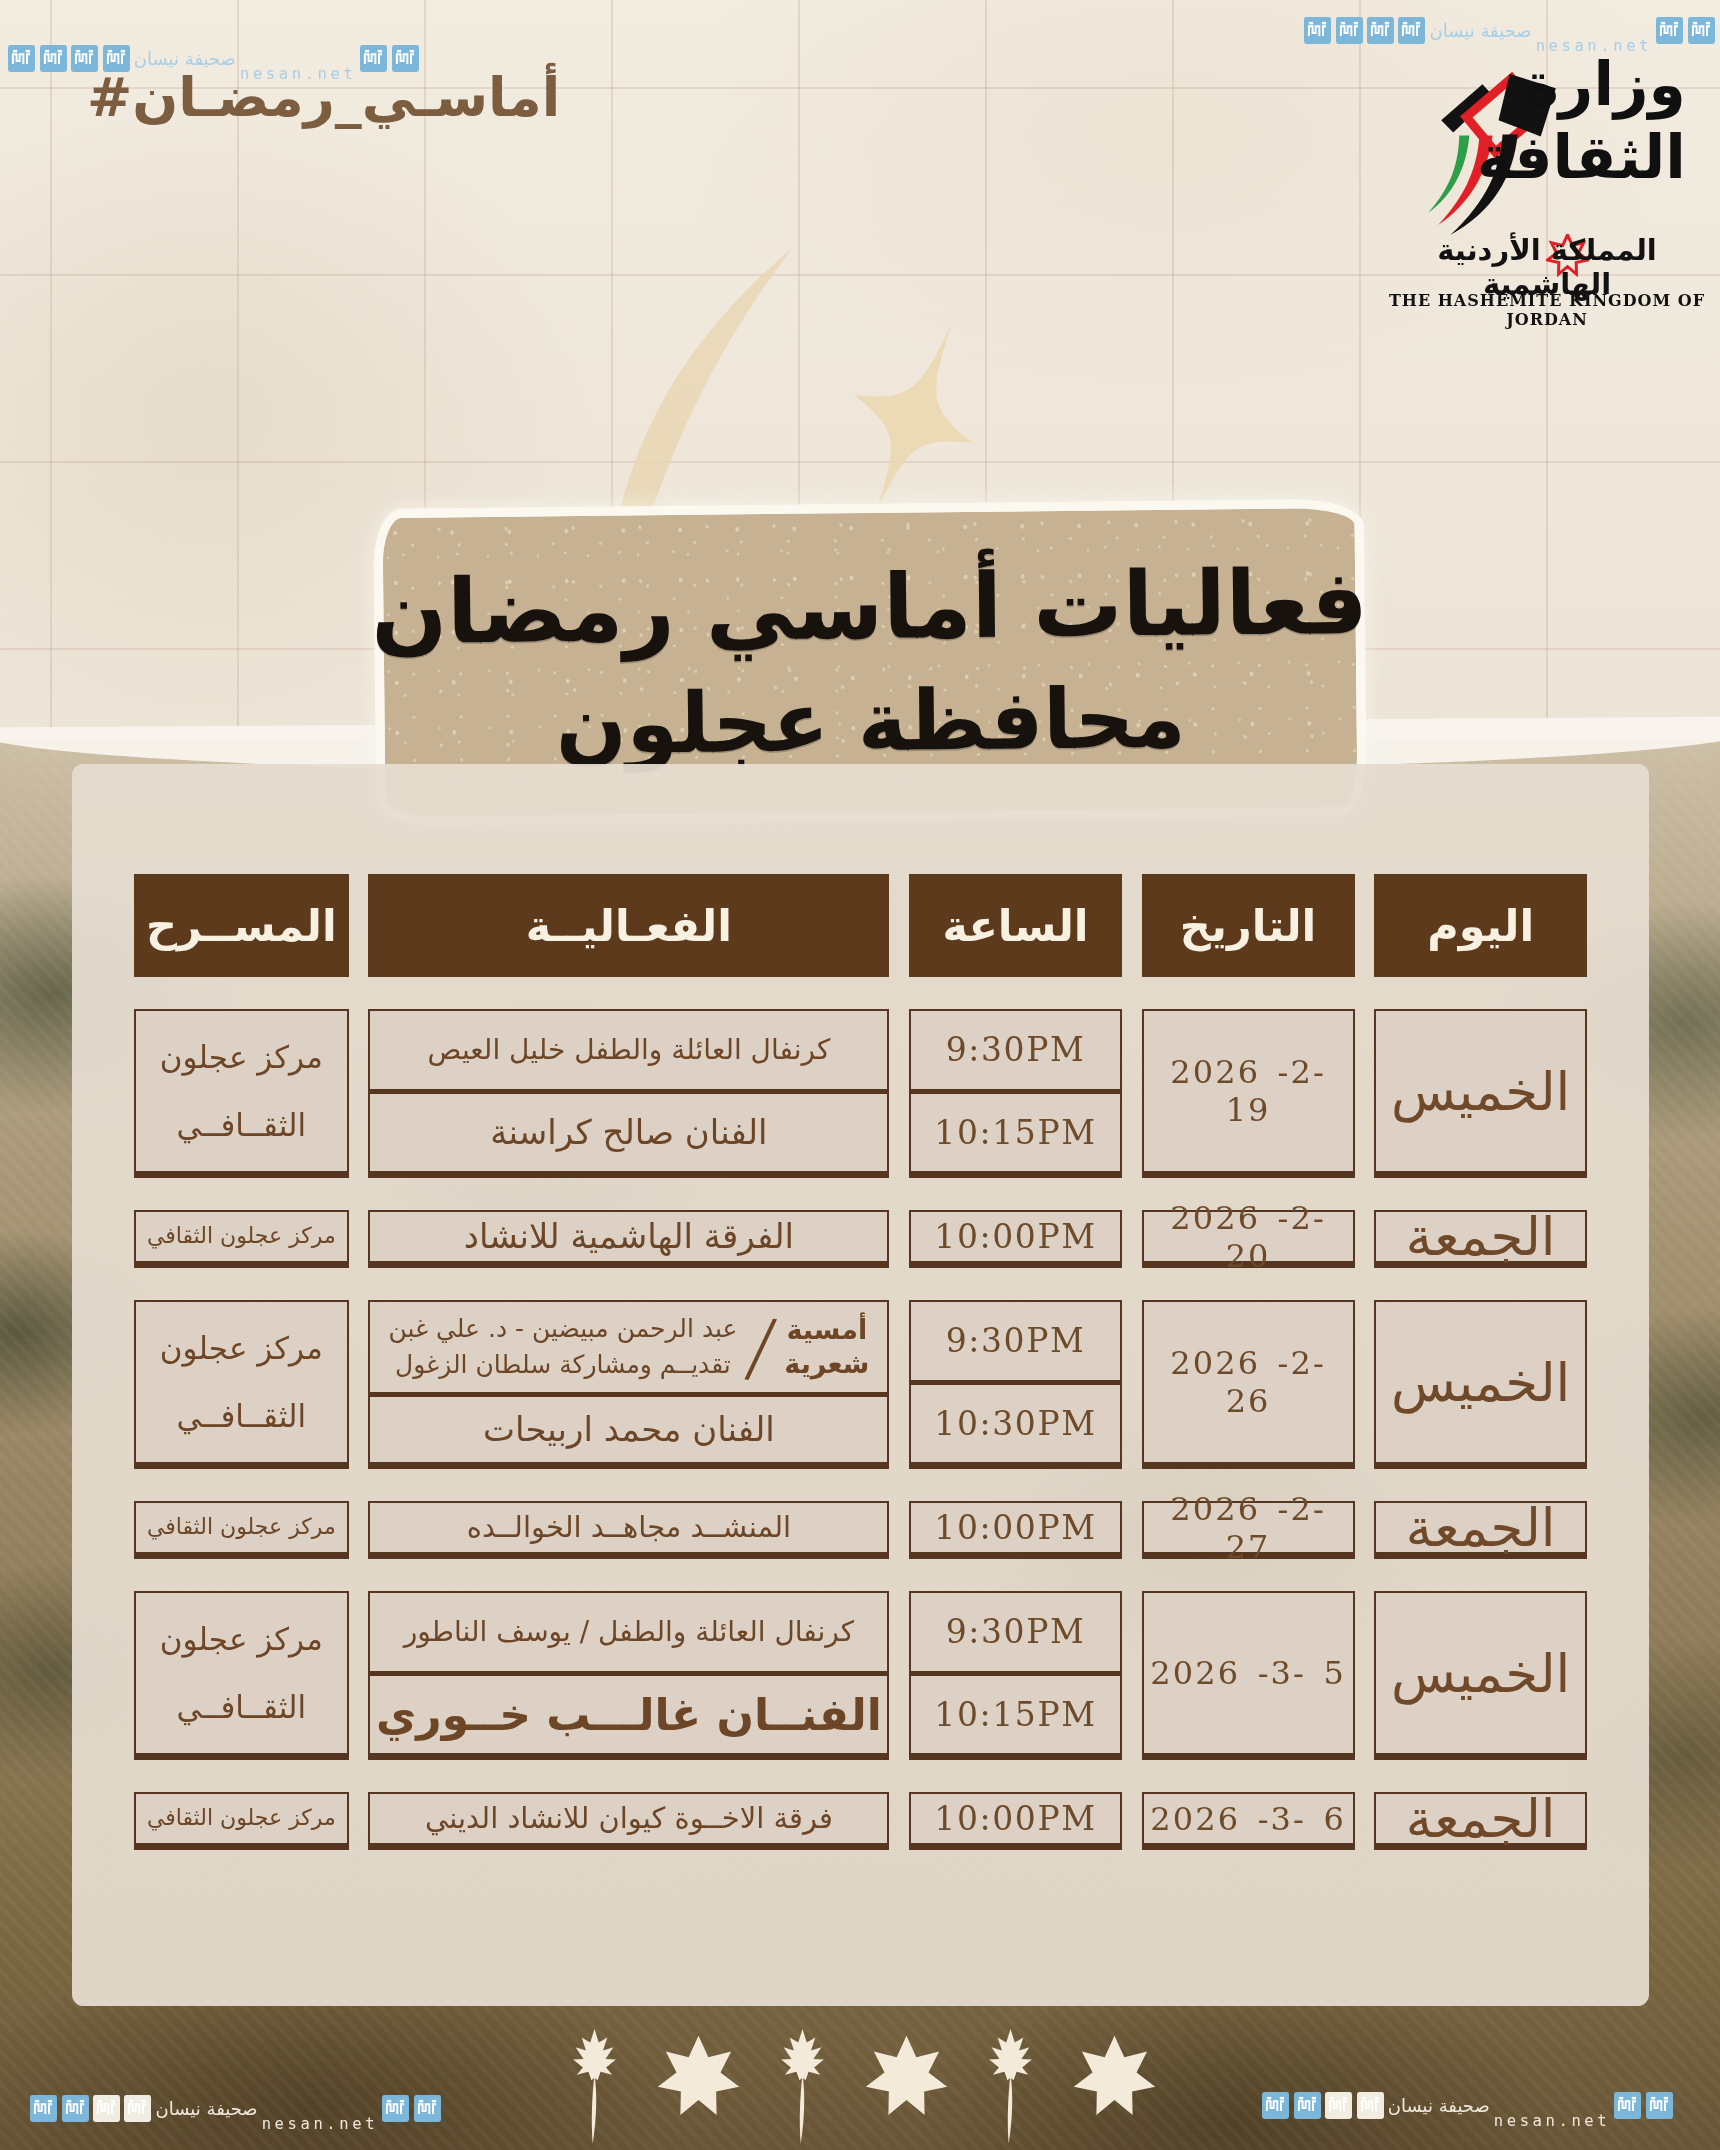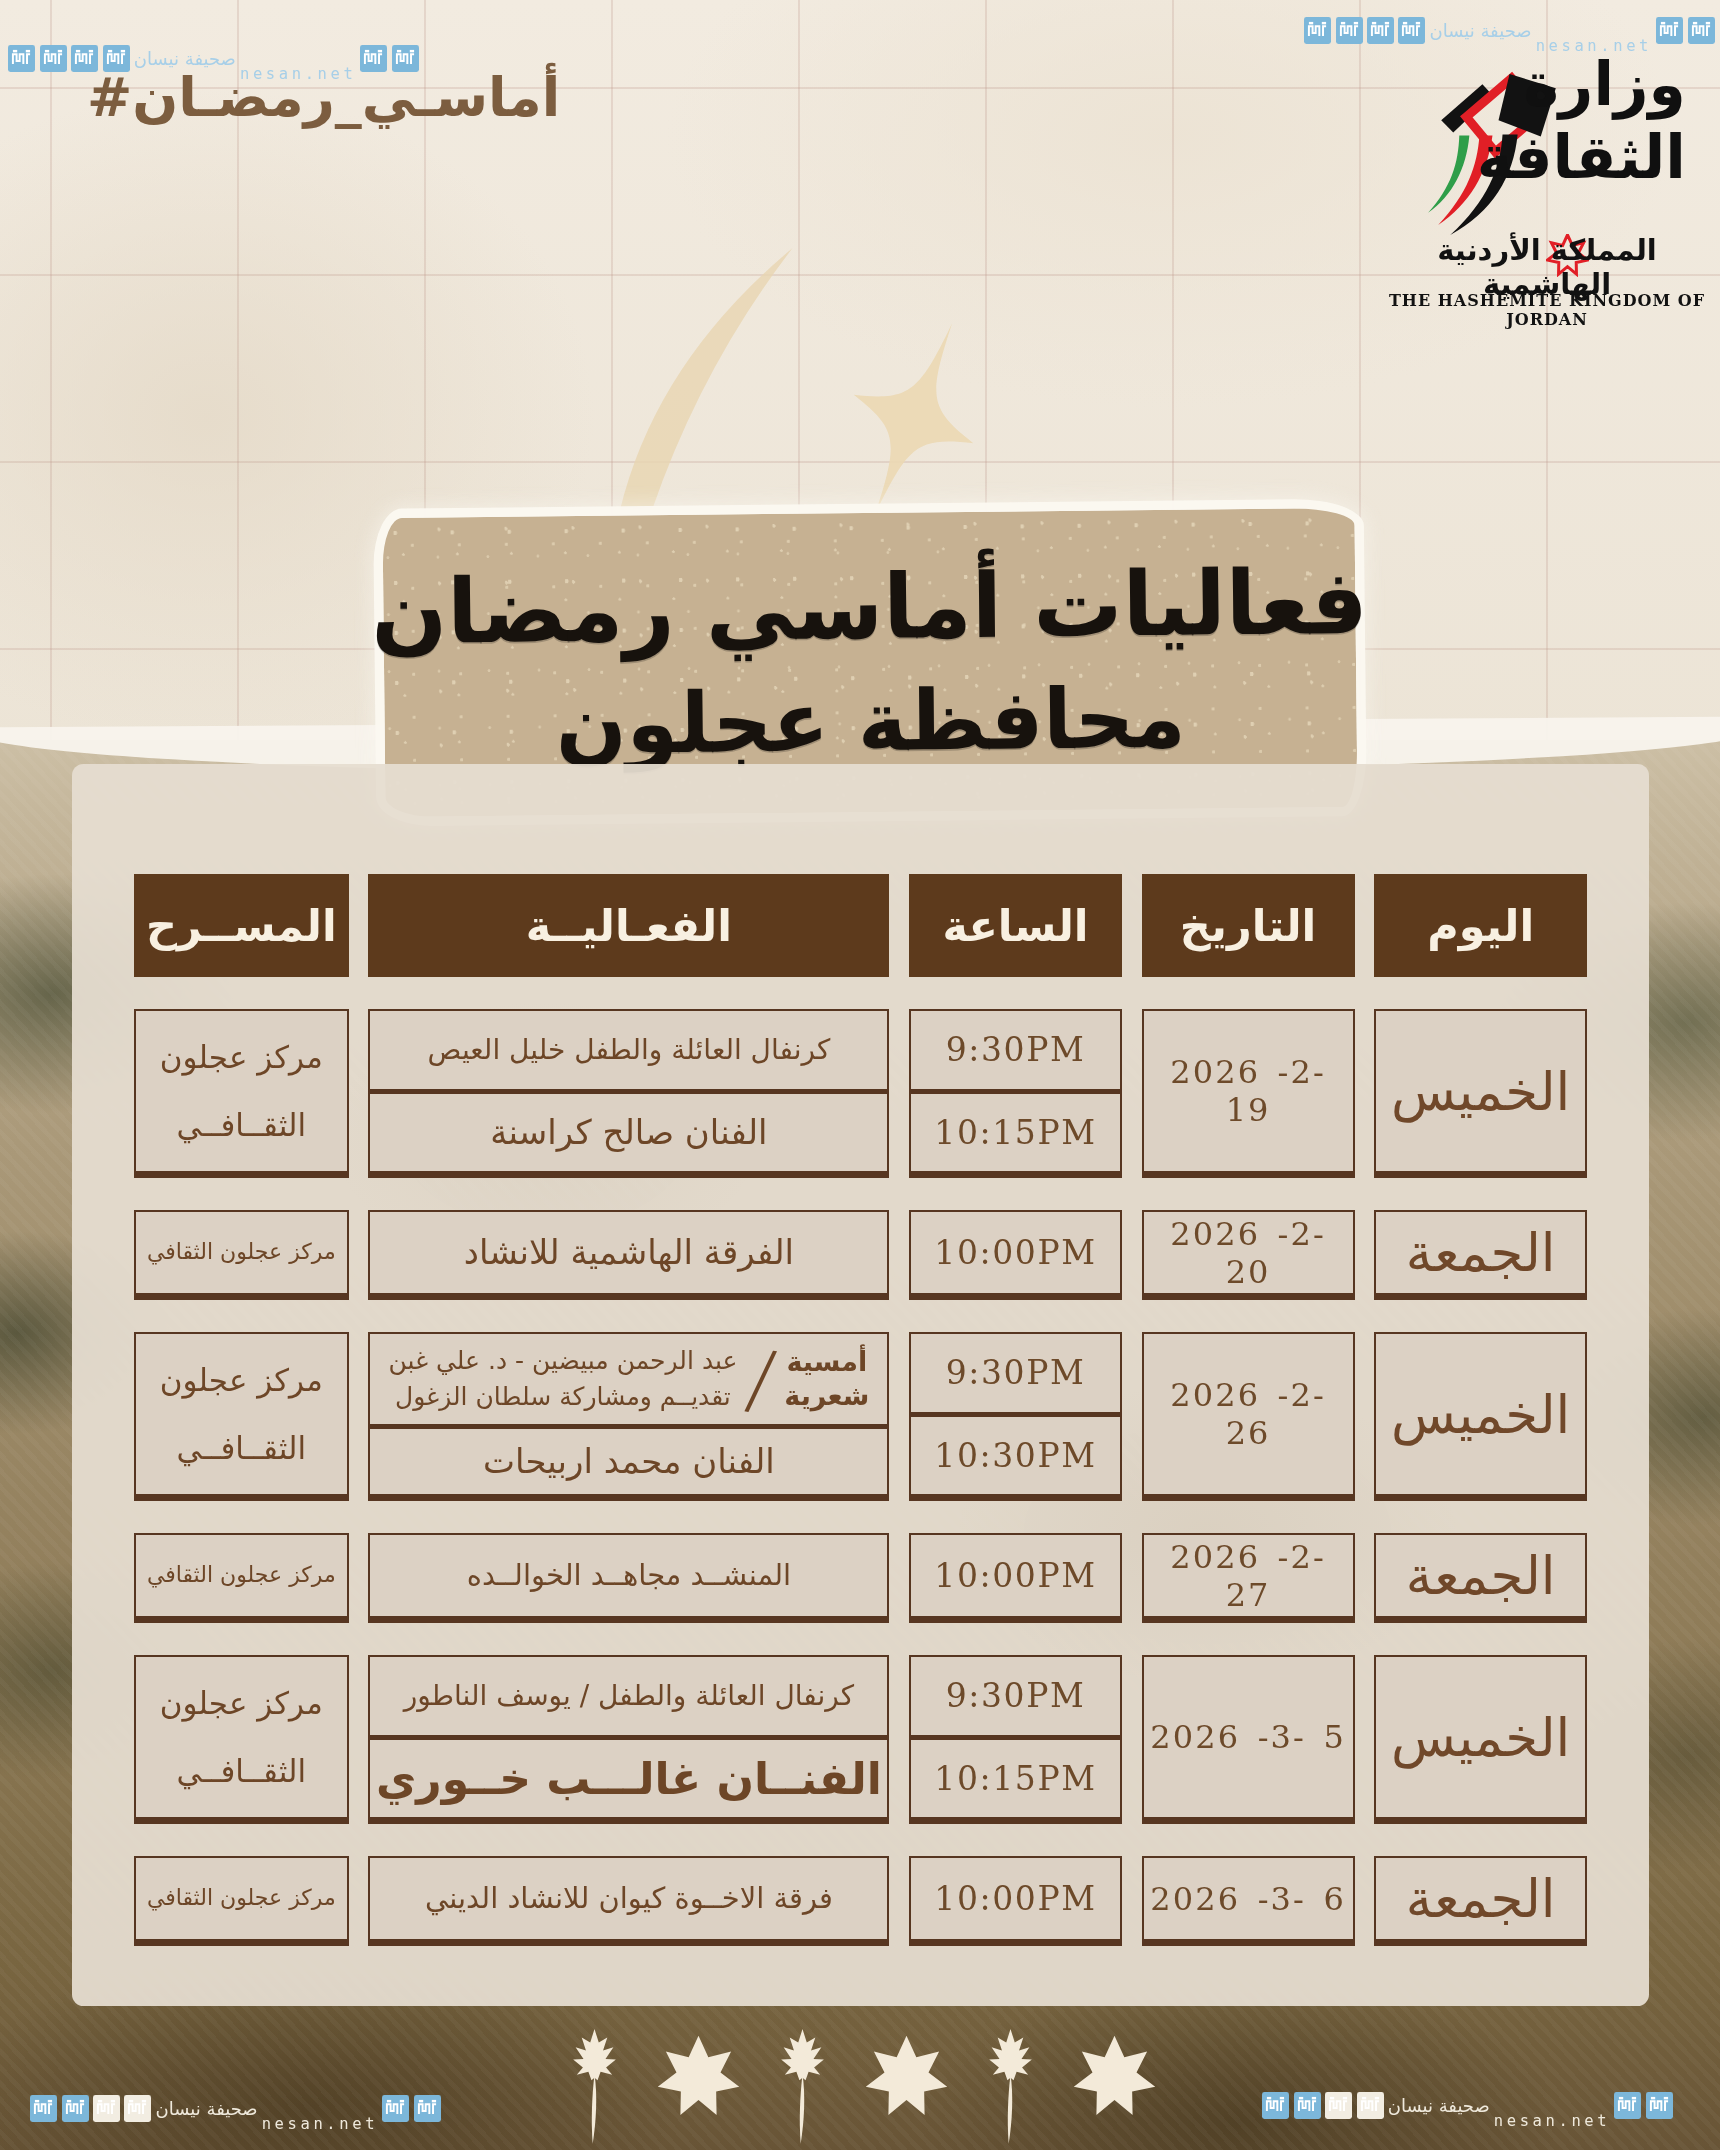--- a/index.html
+++ b/index.html
@@ -81,21 +81,21 @@
       rgba(229,221,208,.94);
     border-radius:11.4px;box-sizing:border-box;padding-top:110px;}
   .trow{display:grid;grid-template-columns:213px 213px 213px 521px 215px;
     column-gap:19.6px;justify-content:center;direction:rtl;margin-bottom:32px;}
   .cell{background:#dcd1c4;border:2.6px solid #573621;border-bottom-width:7.2px;
     box-sizing:border-box;display:flex;align-items:center;justify-content:center;
     color:#6d4627;text-align:center;}
   .hdr .cell{background:#5d3a1c;border:none;color:#f8f0e1;font-size:43px;font-weight:600;
     height:103px;letter-spacing:0;}
   .tall .cell{height:169px;}
-  .short .cell{height:90px;}
+  .short .cell{height:58px;}
   .cell.day{font-size:53px;font-weight:500;color:#70482a;}
   .cell.date span{font-family:"DejaVu Serif",serif;font-size:32px;letter-spacing:2.1px;
     word-spacing:5.2px;color:#6d4a2a;}
   .cell.time span{font-family:"DejaVu Serif",serif;font-size:33px;letter-spacing:1.6px;color:#6d4a2a;}
   .cell.split{flex-direction:column;padding:0;align-items:stretch;}
   .cell.split .sub{flex:1;display:flex;align-items:center;justify-content:center;}
   .cell.split .sub + .sub{border-top:5.7px solid #573621;}
   .cell.event{font-size:34px;}
   .evtext{direction:rtl;line-height:1.3;}
   .evtext.sm{font-size:28px;}

